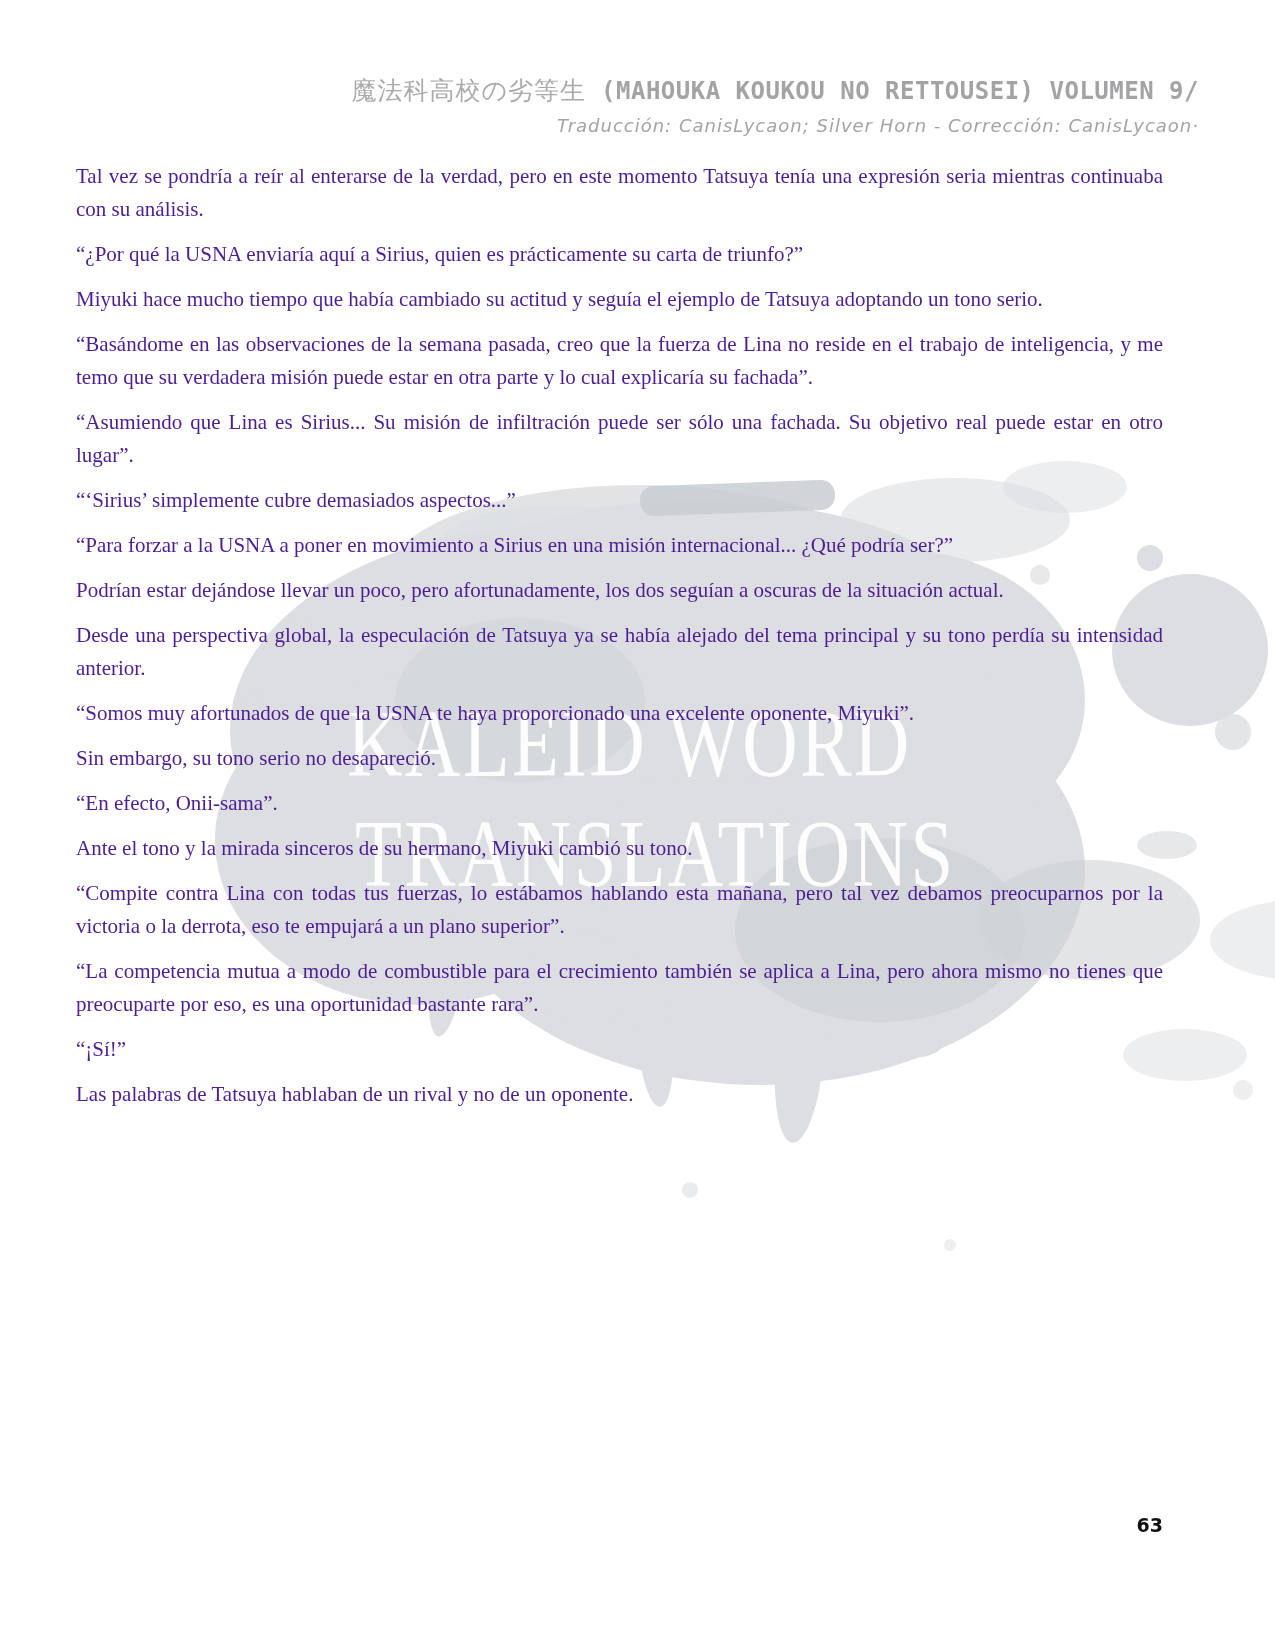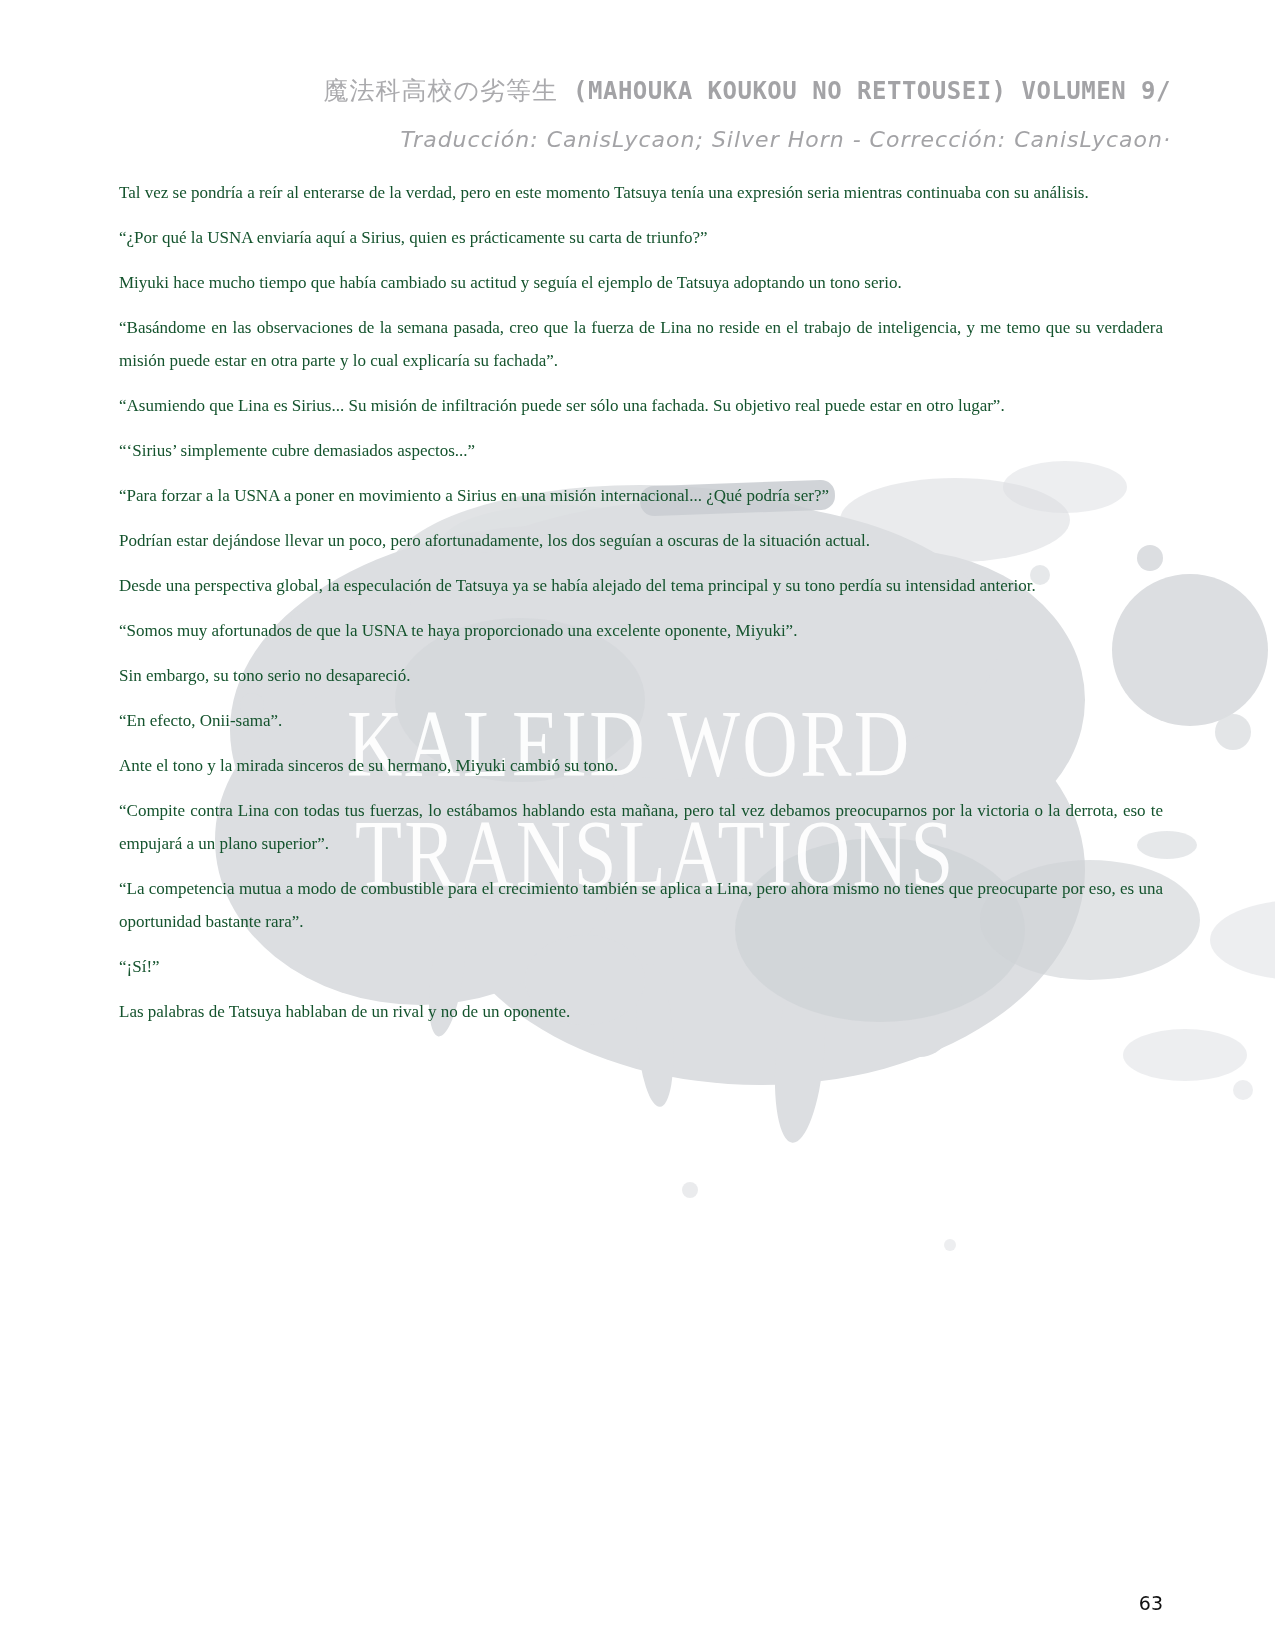--- a/index.html
+++ b/index.html
@@ -27,64 +27,65 @@
     transform: scaleX(0.80);
     transform-origin: left top;
     line-height: 1;
     user-select: none;
   }
   .wm1 { left: 347px; top: 696px; }
   .wm2 { left: 355px; top: 806px; }
   .header {
     position: relative;
     z-index: 2;
-    padding: 74px 104px 0 0;
+    padding: 74px 76px 0 0;
     text-align: right;
     color: #a3a3a6;
   }
   .title-line { white-space: nowrap; }
   .title-jp {
     font-family: "Liberation Serif", serif;
     font-size: 25px;
     letter-spacing: 1px;
     color: #aaaaad;
   }
   .title-latin {
     font-family: "DejaVu Sans Mono", monospace;
     font-weight: bold;
     font-size: 24px;
     letter-spacing: 0.5px;
     color: #a3a3a6;
   }
   .credits {
-    margin-top: 20px;
+    margin-top: 8px;
     font-family: "DejaVu Sans", sans-serif;
     font-style: italic;
-    font-size: 22px;
+    font-size: 18px;
     letter-spacing: 1px;
     color: #a3a3a6;
   }
   .body-text {
     position: relative;
     z-index: 2;
-    margin: 24px 112px 0 119px;
-    font-size: 17px;
+    margin: 24px 112px 0 76px;
+    font-size: 21px;
     line-height: 33px;
     text-align: justify;
-    color: #14532d;
+    color: #4c1d95;
   }
   .body-text p { margin: 0 0 12px 0; }
   .page-number {
     position: absolute;
     z-index: 2;
-    top: 1592px;
+    top: 1514px;
     right: 112px;
     font-family: "DejaVu Sans", sans-serif;
     font-size: 19px;
     color: #111111;
+    font-weight: bold;
   }
 </style>
 </head>
 <body>
 
 <div class="page">
 
   <svg class="splatter" width="1275" height="1650" viewBox="0 0 1275 1650" xmlns="http://www.w3.org/2000/svg">
     <g fill="#dcdee1">
 

